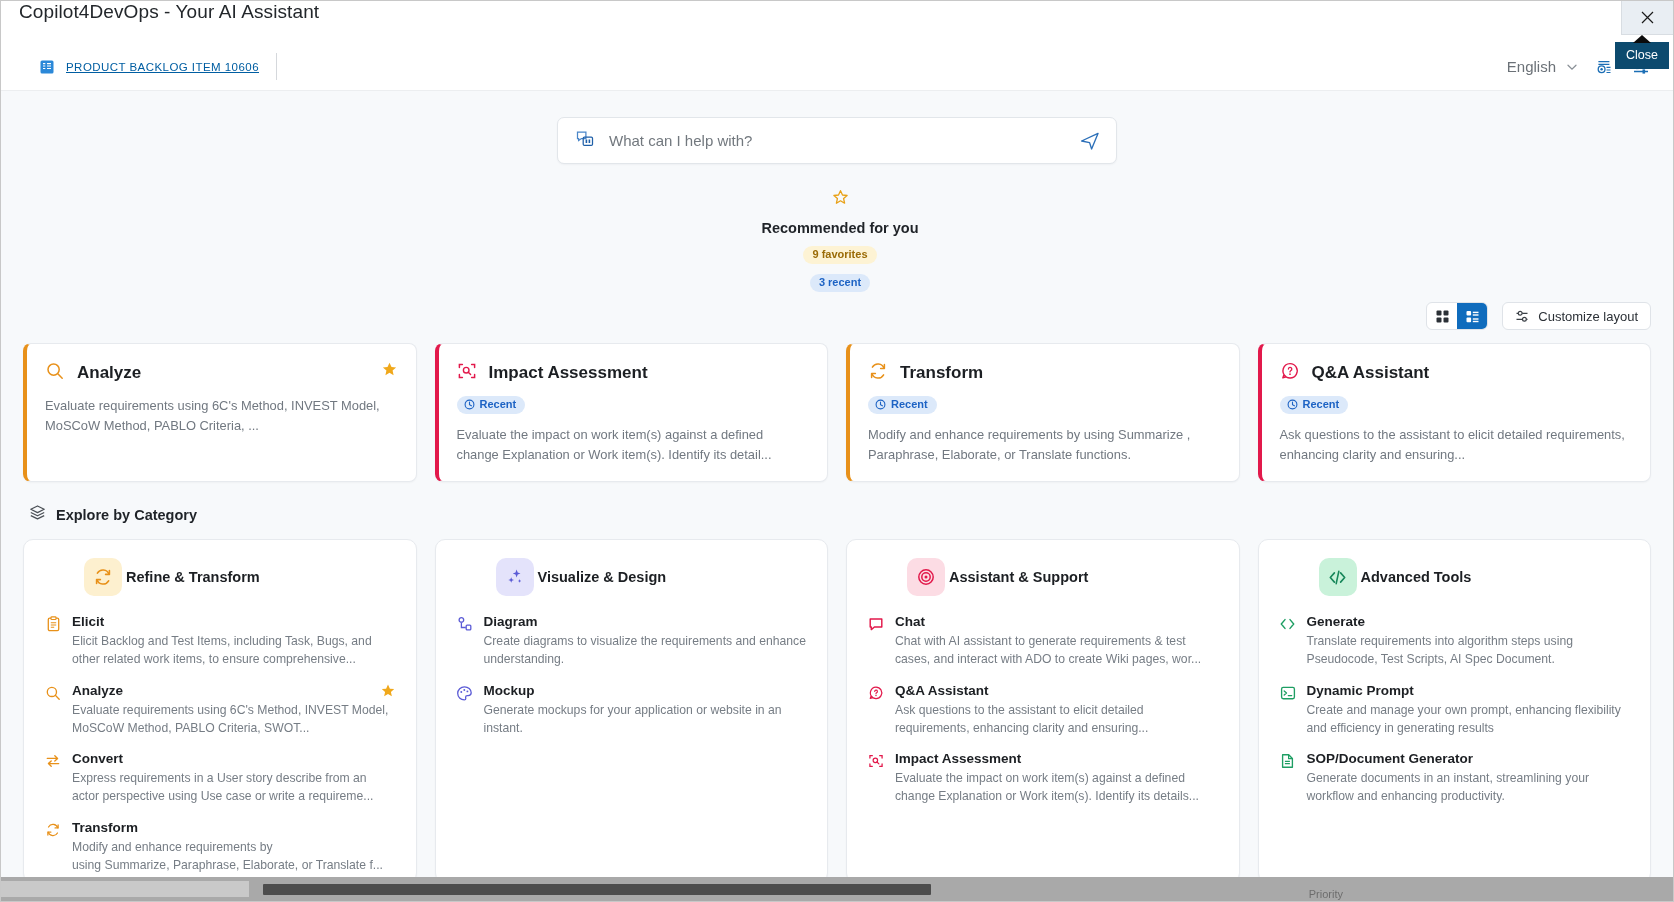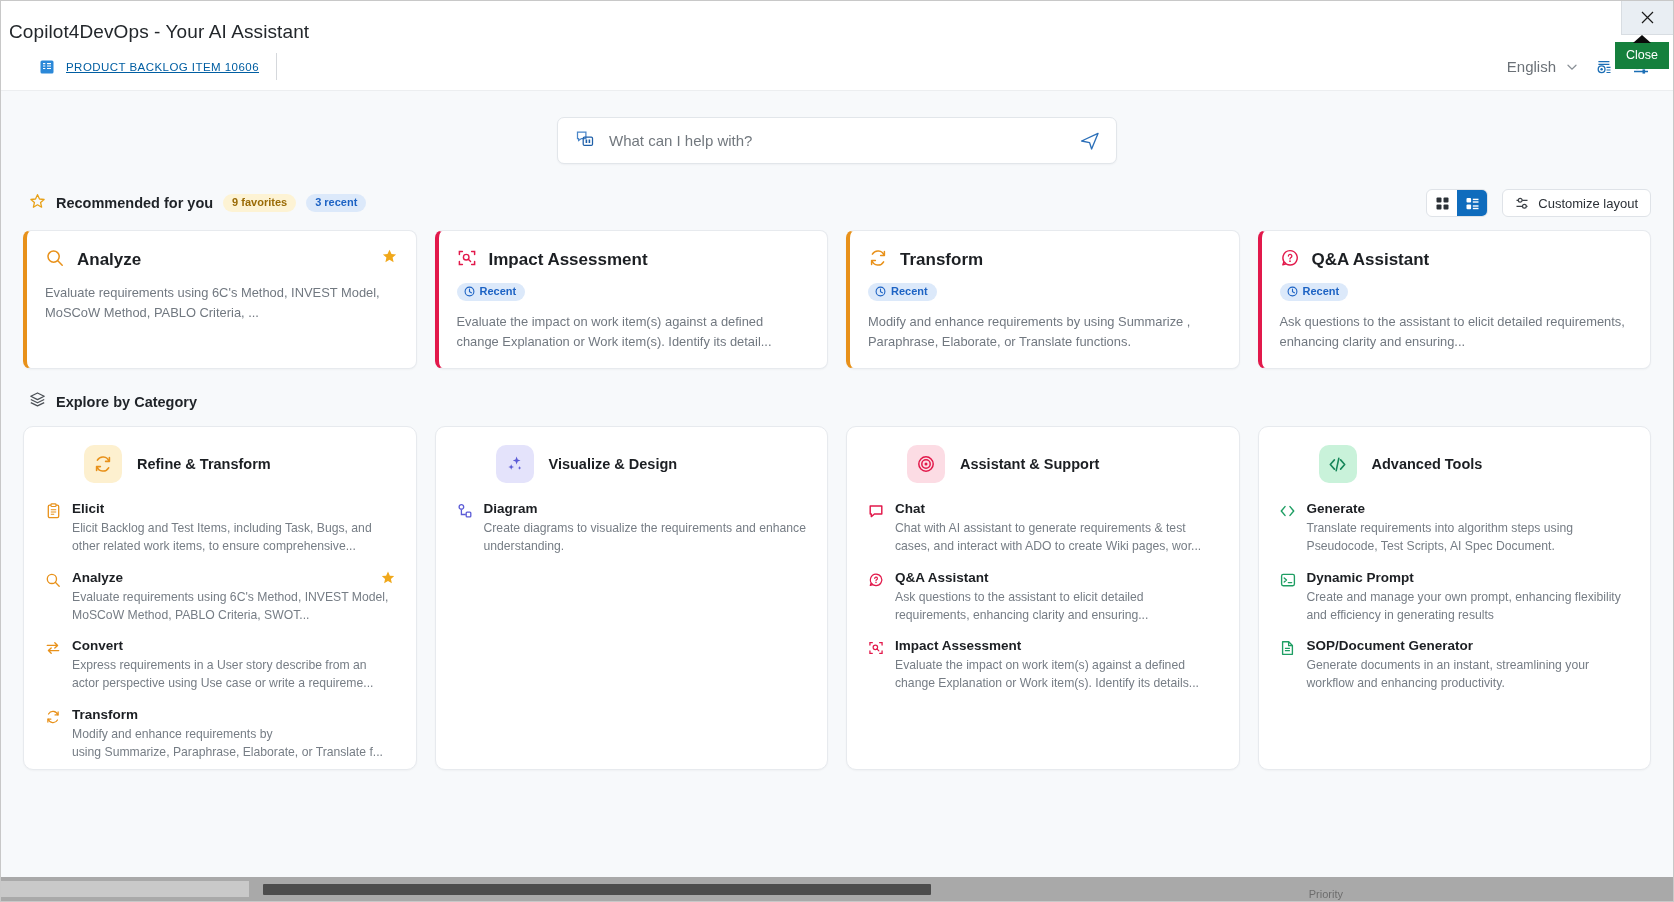--- a/index.html
+++ b/index.html
@@ -13,42 +13,42 @@
     position: relative;
     width: 1674px; height: 902px;
     background: #ffffff;
     border: 1px solid #c8c8c8;
     display: flex; flex-direction: column;
   }
 
   
   .titlebar {
     height: 42px; flex: 0 0 42px;
-    display: flex; align-items: flex-end;
-    padding-left: 8px;
+    display: flex; align-items: flex-start;
+    padding-left: 18px;
     background: #ffffff;
     position: relative;
   }
   .titlebar .app-title {
     font-size: 19px; color: #23272b; font-weight: 400;
     letter-spacing: .1px;
   }
   .close-btn {
     position: absolute; top: 0; right: 0;
     width: 52px; height: 34px;
     display: flex; align-items: center; justify-content: center;
     background: #e9eef3;
     border-left: 1px solid #d8dde2;
     border-bottom: 1px solid #d8dde2;
     cursor: pointer;
   }
   .close-btn svg { display:block; }
   .close-tip {
     position: absolute; top: 41px; right: 4px;
-    background: #15803d; color: #ffffff;
+    background: #0c4a6e; color: #ffffff;
     font-size: 12.5px; padding: 6px 11px 7px;
     white-space: nowrap; z-index: 40;
   }
   .close-tip::before {
     content: ""; position: absolute;
     top: -7px; left: 50%; transform: translateX(-50%);
     border-left: 9px solid transparent;
     border-right: 9px solid transparent;
     border-bottom: 8px solid #0b0b0b;
   }
@@ -102,21 +102,21 @@
   }
   .search-box .ph {
     flex: 1; font-size: 15px; color: #72787e;
     margin-left: 14px;
   }
   .send-btn { cursor: pointer; display: flex; }
 
   
   .sec-head {
     display: flex; align-items: center;
-    margin: 25px 0 13px 6px; gap: 10px;
+    margin: 25px 0 13px 6px; gap: 10px; flex-direction: column;
   }
   .sec-title { font-size: 14.5px; font-weight: bold; color: #1f2328; }
   .pill {
     font-size: 11px; font-weight: bold; padding: 3px 9px 4px;
     border-radius: 11px; line-height: 1;
   }
   .pill.fav { background: #fdf3d4; color: #9a6b06; }
   .pill.rec { background: #dce9fa; color: #1d63c4; }
   .sec-head-right { margin-left: auto; display: flex; align-items: center; gap: 14px; }
   .view-toggle {
@@ -167,21 +167,21 @@
   .cat-head { display: flex; align-items: center; gap: 10px; margin: 22px 0 14px 6px; }
   .cat-head .sec-title { font-size: 14.5px; }
   .cat-row { display: flex; gap: 18px; }
   .cat-card {
     flex: 1 1 0; min-width: 0;
     background: #ffffff; border: 1px solid #e7eaee;
     border-radius: 10px; padding: 18px 20px 20px;
     height: 344px; overflow: hidden;
     box-shadow: 0 1px 2px rgba(16,24,40,.035);
   }
-  .cat-title-row { display: flex; align-items: center; gap: 15px; margin-bottom: 18px; padding-left: 40px; }
+  .cat-title-row { display: flex; align-items: center; gap: 4px; margin-bottom: 18px; padding-left: 40px; }
   .cat-iconbox {
     width: 38px; height: 38px; border-radius: 10px;
     display: flex; align-items: center; justify-content: center;
     flex: 0 0 38px;
   }
   .cat-title { font-size: 14.5px; font-weight: bold; color: #1c1f23; }
   .cat-item { display: flex; gap: 10px; margin-bottom: 14px; position: relative; cursor: pointer; }
   .cat-item-ic { flex: 0 0 18px; margin-top: 2px; display:flex; justify-content:center; }
   .cat-item-body { flex: 1 1 auto; min-width: 0; }
   .cat-item-name { font-size: 13.5px; font-weight: bold; color: #1c1f23; }
@@ -506,20 +506,34 @@
               <rect x="9.2" y="9.2" width="4.6" height="4.6" rx=".9" fill="none" stroke="#5B5BD6" stroke-width="1.3"></rect>
               <path d="M4.4 6.4v5.1h4.4" fill="none" stroke="#5B5BD6" stroke-width="1.3"></path>
             </svg>
           </span>
           <div class="cat-item-body">
             <div class="cat-item-name">Diagram</div>
             <div class="cat-item-desc">Create diagrams to visualize the requirements and enhance understanding.</div>
           </div>
         </div>
 
+        <div class="cat-item">
+          <span class="cat-item-ic">
+            <svg width="17" height="17" viewBox="0 0 17 17">
+              <path d="M8.5 1.8c3.7 0 6.7 2.7 6.7 6 0 2-1.6 2.8-3 2.8h-1c-.9 0-1.6.7-1.6 1.6 0 .4.2.8.2 1.2 0 .9-.6 1.5-1.5 1.5-3.7 0-6.6-3-6.6-6.6s3-6.5 6.8-6.5z" fill="none" stroke="#5B5BD6" stroke-width="1.3"></path>
+              <circle cx="5.3" cy="7" r=".95" fill="#5B5BD6"></circle>
+              <circle cx="8.3" cy="5" r=".95" fill="#5B5BD6"></circle>
+              <circle cx="11.4" cy="6.4" r=".95" fill="#5B5BD6"></circle>
+            </svg>
+          </span>
+          <div class="cat-item-body">
+            <div class="cat-item-name">Mockup</div>
+            <div class="cat-item-desc">Generate mockups for your application or website in an instant.</div>
+          </div>
+        </div>
       </div>
 
       <div class="cat-card">
         <div class="cat-title-row">
           <div class="cat-iconbox" style="background:#FCDCE4">
             <svg width="20" height="20" viewBox="0 0 20 20">
               <circle cx="10" cy="10" r="7.2" fill="none" stroke="#E2194B" stroke-width="1.5"></circle>
               <circle cx="10" cy="10" r="4.2" fill="none" stroke="#E2194B" stroke-width="1.5"></circle>
               <circle cx="10" cy="10" r="1.5" fill="#E2194B"></circle>
             </svg>

